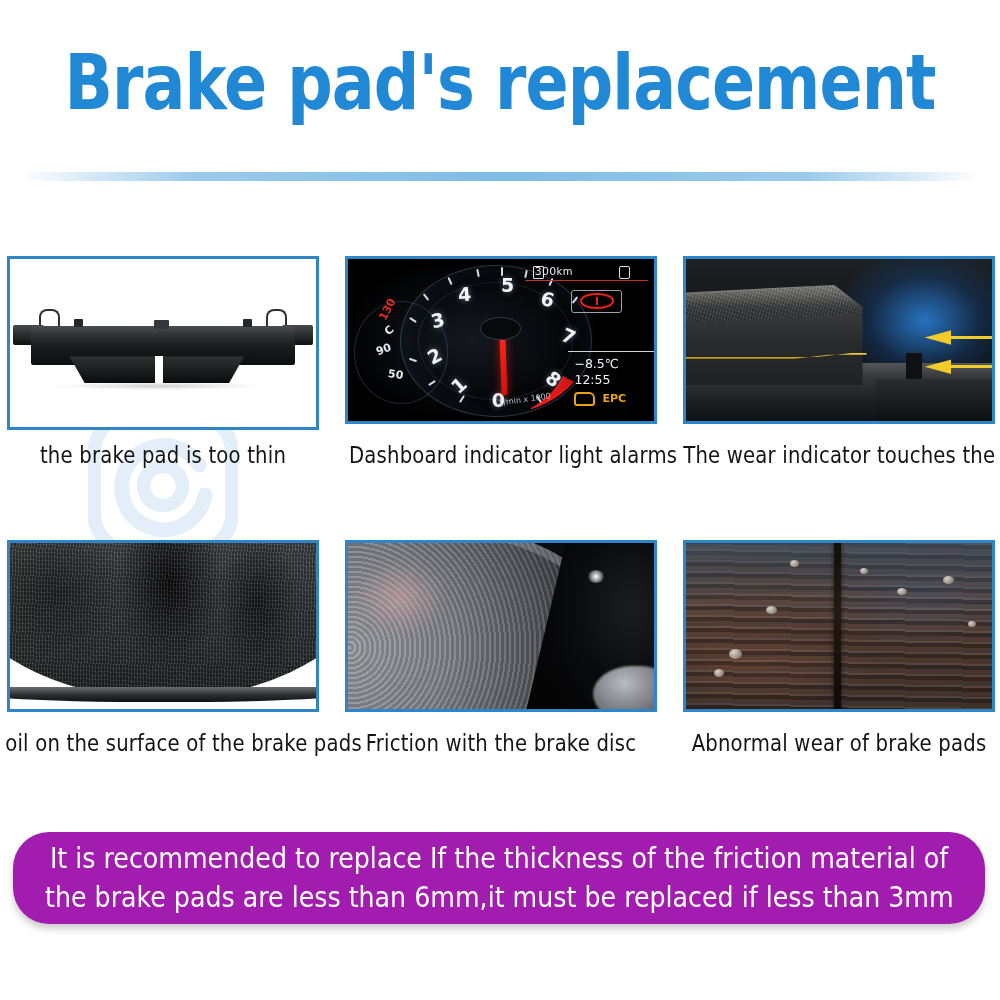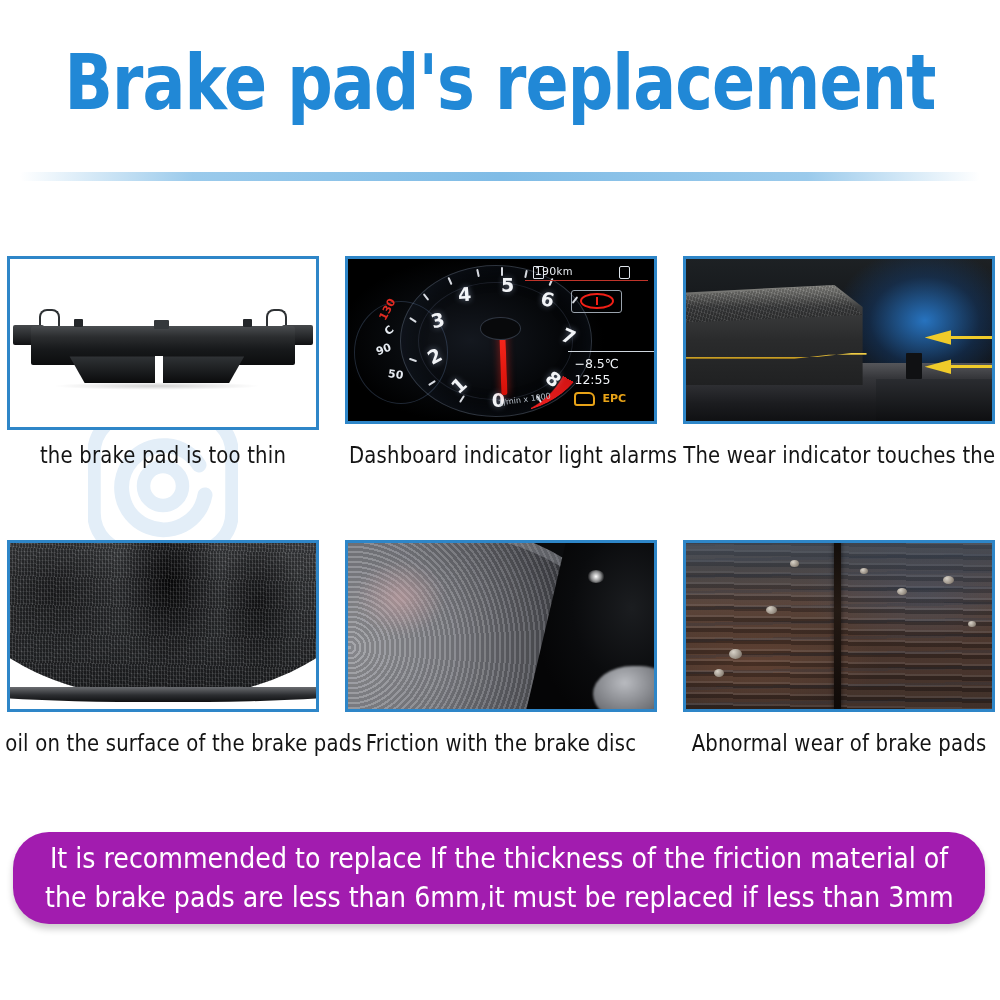--- a/index.html
+++ b/index.html
@@ -478,21 +478,21 @@
       <div class="tick" style="left:37%;top:84%;width:2px;height:8px;transform:rotate(32deg);"></div>
       <div class="tick" style="left:62%;top:84%;width:2px;height:8px;transform:rotate(-32deg);"></div>
 
       <div class="needle"></div>
       <div class="hub"></div>
       <span class="unit-label">1/min x 1000</span>
 
       <div class="dash-topline"></div>
       <div class="dash-fuelicon"></div>
       <div class="dash-range">
-        <span>190</span><span class="km">km</span>
+        <span>300</span><span class="km">km</span>
       </div>
       <div class="dash-lockicon"></div>
 
       <div class="brake-warn">
           <div class="inner"></div>
         </div>
 
       <div class="dash-sep"></div>
       <div class="dash-temp">−8.5℃</div>
       <div class="dash-time">12:55</div>

